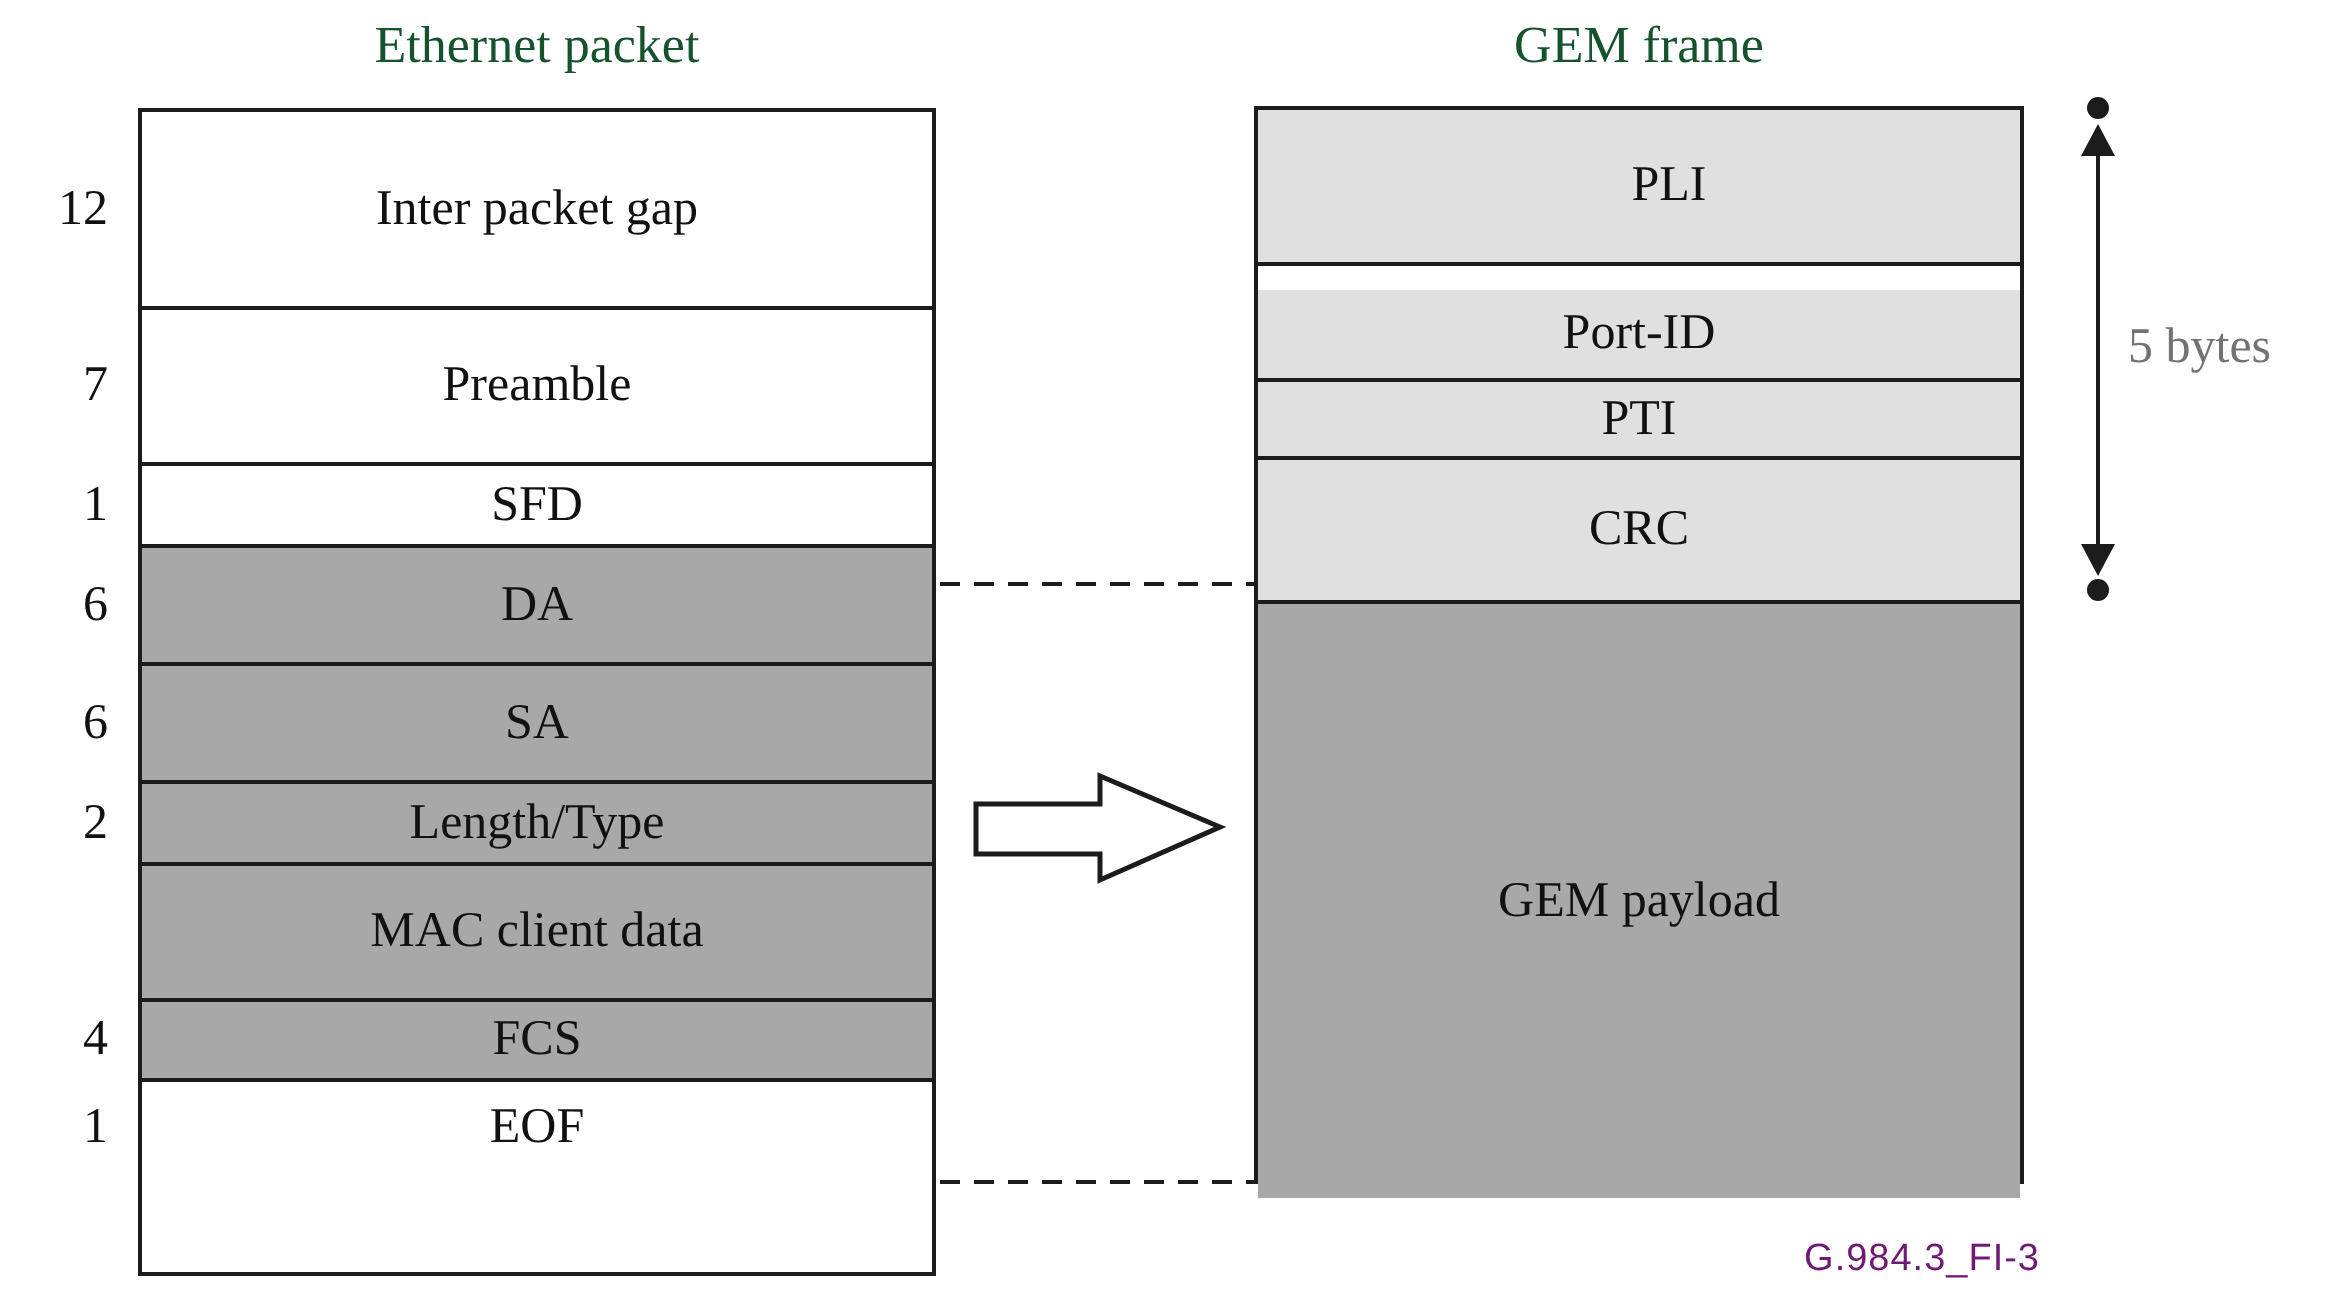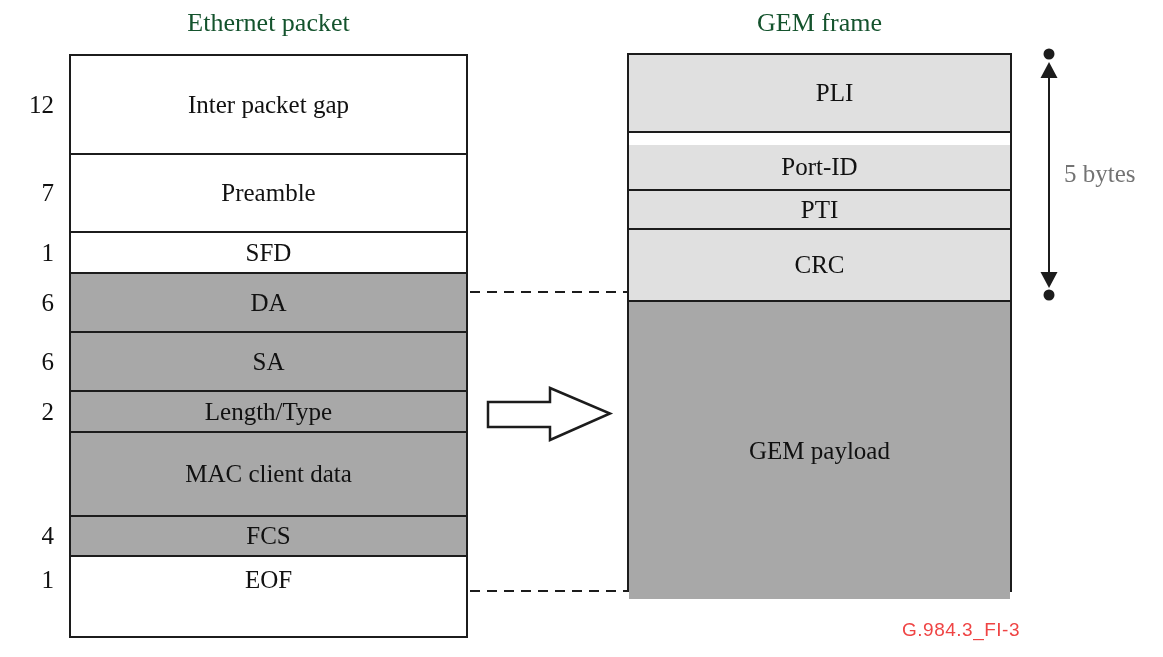--- a/index.html
+++ b/index.html
@@ -47,21 +47,21 @@
   }
   .svg-abs{position:absolute;}
   #five-bytes-label{
     position:absolute;left:1064px;top:159px;
     font-size:25px;line-height:30px;color:#737373;white-space:nowrap;
   }
   #fig-caption{
     position:absolute;left:860px;top:619px;width:160px;
     text-align:right;
     font-family:"Liberation Sans", sans-serif;
-    font-size:19px;line-height:22px;color:#ef4444;
+    font-size:19px;line-height:22px;color:#701a75;
     letter-spacing:0.5px;
   }
 </style>
 </head>
 <body>
 
 <div id="canvas">
 
   <div class="col-title" style="left:69px;width:399px;">Ethernet packet</div>
   <div class="col-title" style="left:627px;width:385px;">GEM frame</div>
@@ -84,21 +84,21 @@
       <span>DA</span>
     </div>
     <div class="row gray" style="height:59px;">
       <span class="byte-num">6</span>
       <span>SA</span>
     </div>
     <div class="row gray" style="height:41px;">
       <span class="byte-num">2</span>
       <span>Length/Type</span>
     </div>
-    <div class="row gray" style="height:84px;">
+    <div class="row gray" style="height:68px;">
       <span class="byte-num"></span>
       <span>MAC client data</span>
     </div>
     <div class="row gray" style="height:40px;">
       <span class="byte-num">4</span>
       <span>FCS</span>
     </div>
     <div class="row white last" style="height:45px;">
       <span class="byte-num">1</span>
       <span>EOF</span>

